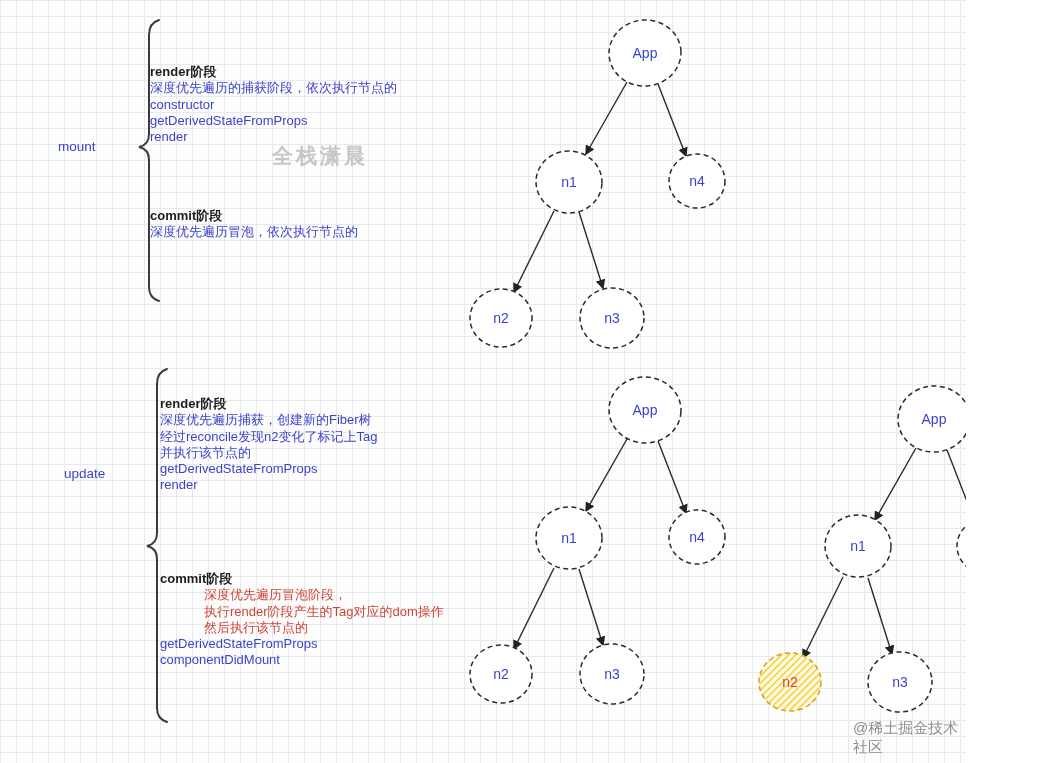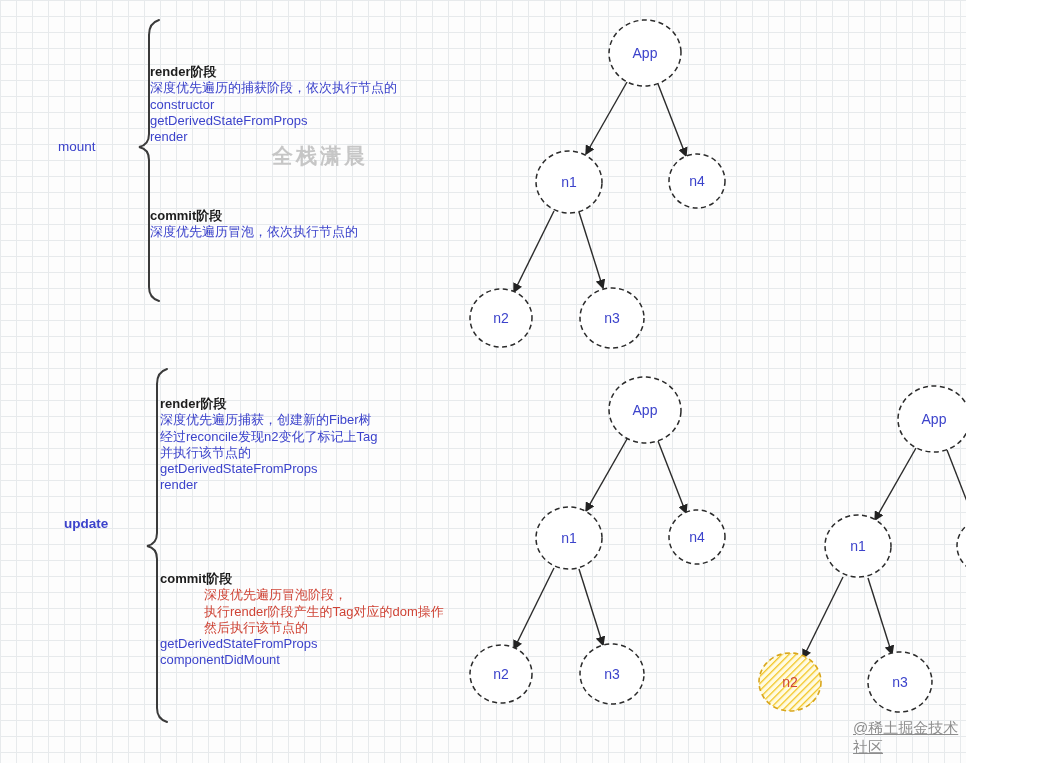--- a/index.html
+++ b/index.html
@@ -18,21 +18,21 @@
   .node-hl{fill:url(#hatch);stroke:#d9a61c;stroke-width:1.6;stroke-dasharray:5 3.5;}
   .brace{fill:none;stroke:#3a3a3a;stroke-width:2;stroke-linecap:round;}
   .nlabel{fill:#3c43cb;font-size:14px;text-anchor:middle;font-family:"Liberation Sans",sans-serif;}
   .nlabel-hl{fill:#cf4436;}
   .block{position:absolute;text-align:left;font-size:13px;line-height:16.3px;color:#3c43cb;}
   .block .title{color:#1c1c1c;font-weight:600;}
   .block .redline{color:#cf4436;padding-left:44px;}
   .brace-label{position:absolute;font-size:13.5px;color:#3c43cb;}
   .wm-center{position:absolute;left:272px;top:142px;font-size:21px;font-weight:700;
     color:#c6c6c6;letter-spacing:3px;}
-  .wm-footer{position:absolute;left:853px;top:719px;font-size:15px;color:#8e8e8e;text-decoration:underline;}
+  .wm-footer{position:absolute;left:853px;top:719px;font-size:15px;color:#8e8e8e;}
 </style>
 </head>
 <body>
 
 <div class="canvas">
 
   <svg class="overlay" width="1039" height="763" viewBox="0 0 1039 763">
     <defs>
       <marker id="arrow" viewBox="0 0 10 10" refX="8.5" refY="5" markerWidth="7" markerHeight="7" orient="auto">
         <path d="M0,0 L10,5 L0,10 z" fill="#222"></path>
@@ -92,21 +92,21 @@
       <ellipse class="node" cx="900" cy="682" rx="32" ry="30" transform="rotate(-4 900 682)"></ellipse>
       <text class="nlabel" x="934" y="424">App</text>
       <text class="nlabel" x="858" y="551">n1</text>
       <text class="nlabel" x="985" y="551">n4</text>
       <text class="nlabel nlabel-hl" x="790" y="687">n2</text>
       <text class="nlabel" x="900" y="687">n3</text>
     </g>
   </svg>
 
   <div class="brace-label" style="left:58px;top:139px;">mount</div>
-  <div class="brace-label" style="left:64px;top:516px;font-weight:bold;">update</div>
+  <div class="brace-label" style="left:64px;top:466px;">update</div>
 
   <div class="block" style="left:150px;top:64px;width:345px;">
     <div class="title">render阶段</div>
     <div>深度优先遍历的捕获阶段，依次执行节点的</div>
     <div>constructor</div>
     <div>getDerivedStateFromProps</div>
     <div>render</div>
   </div>
 
   <div class="wm-center">全栈潇晨</div>

